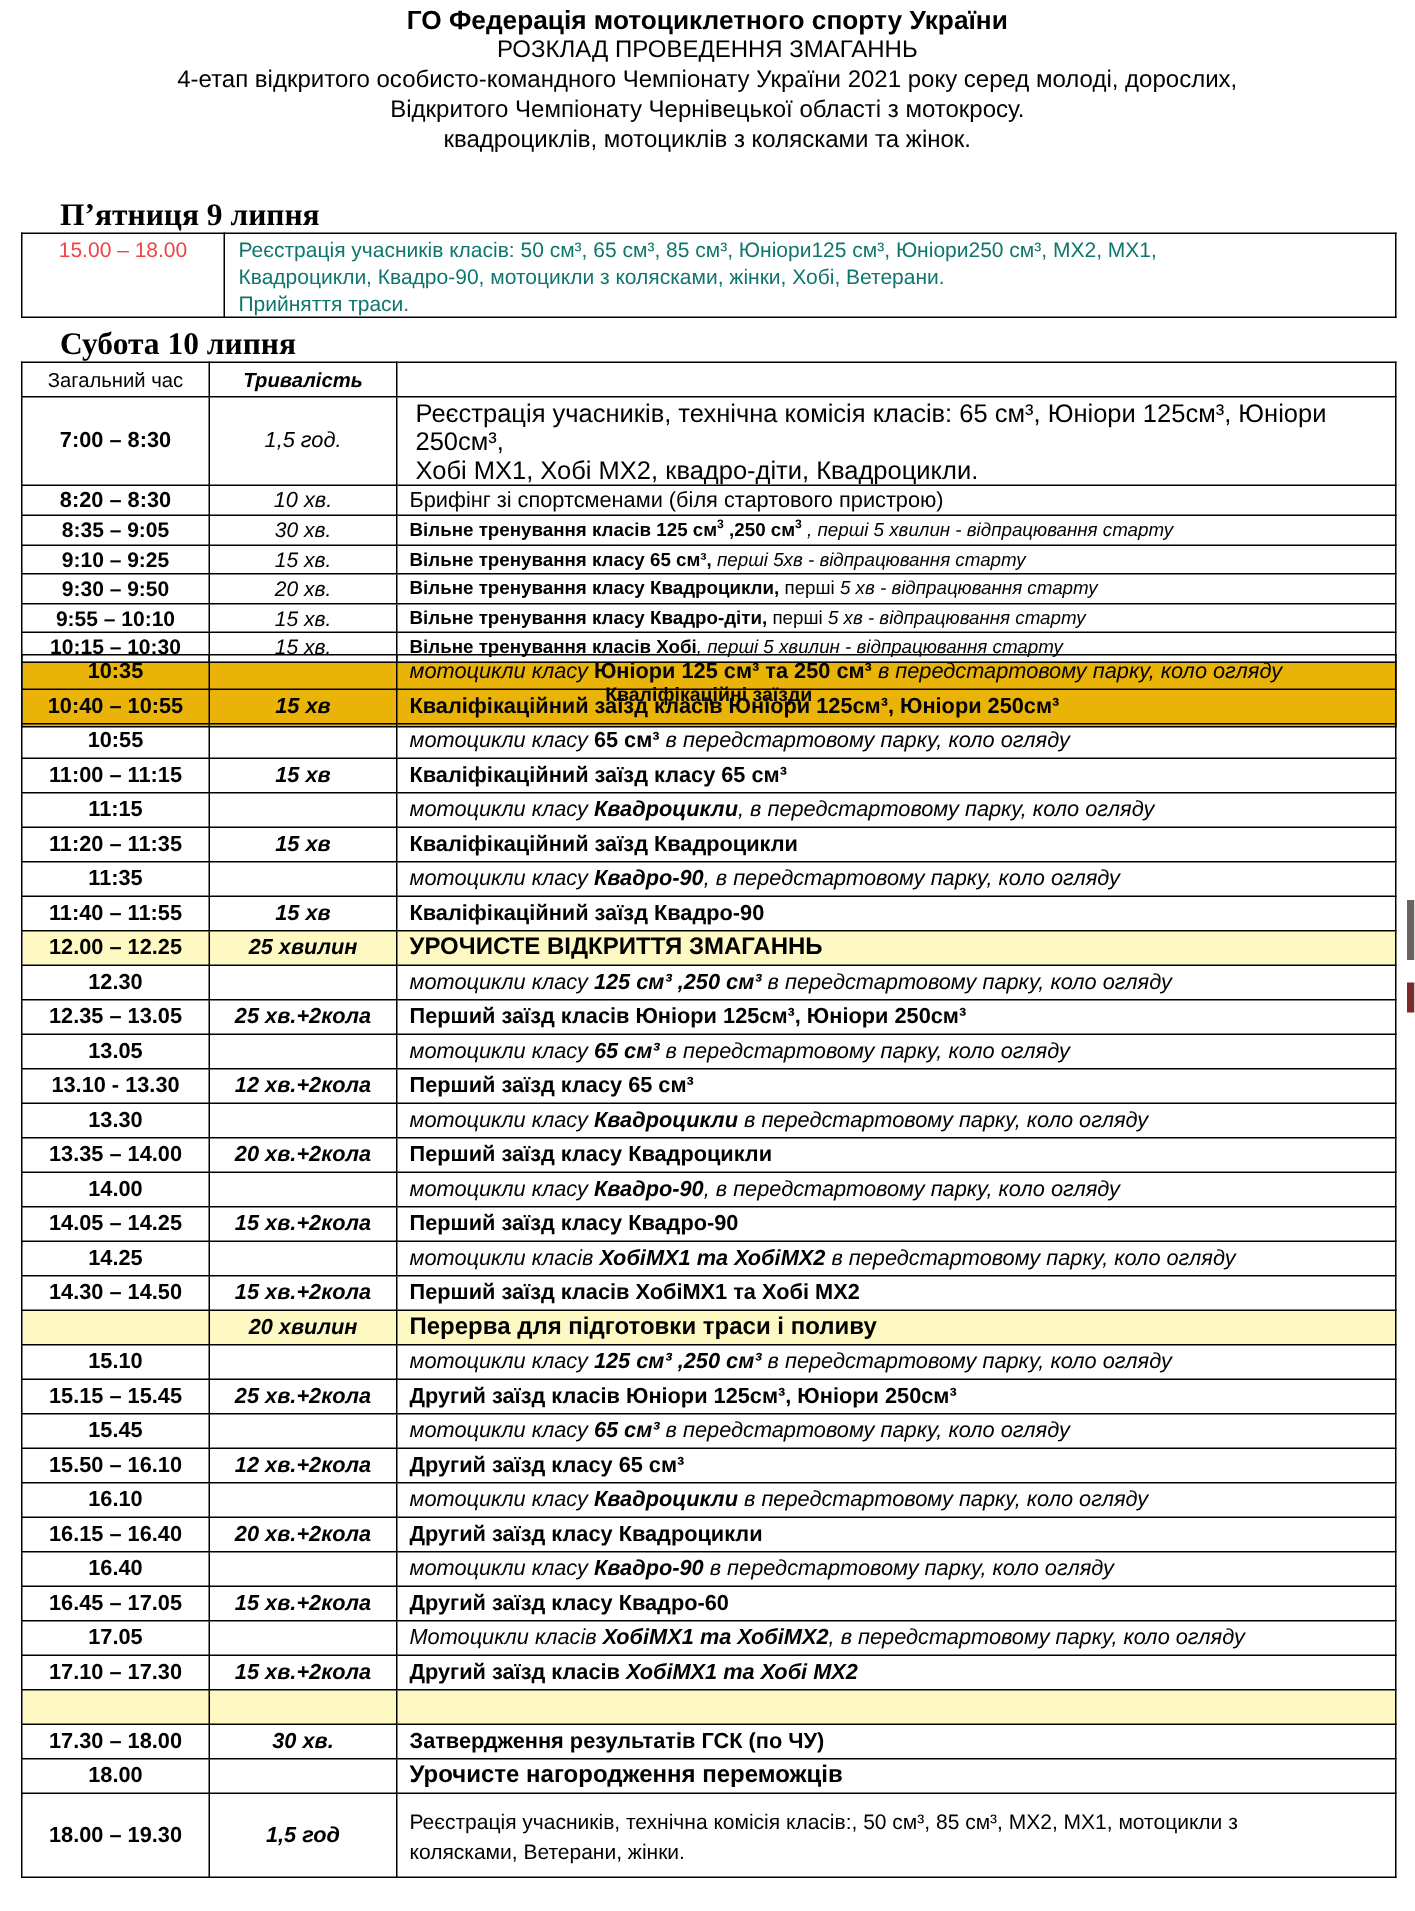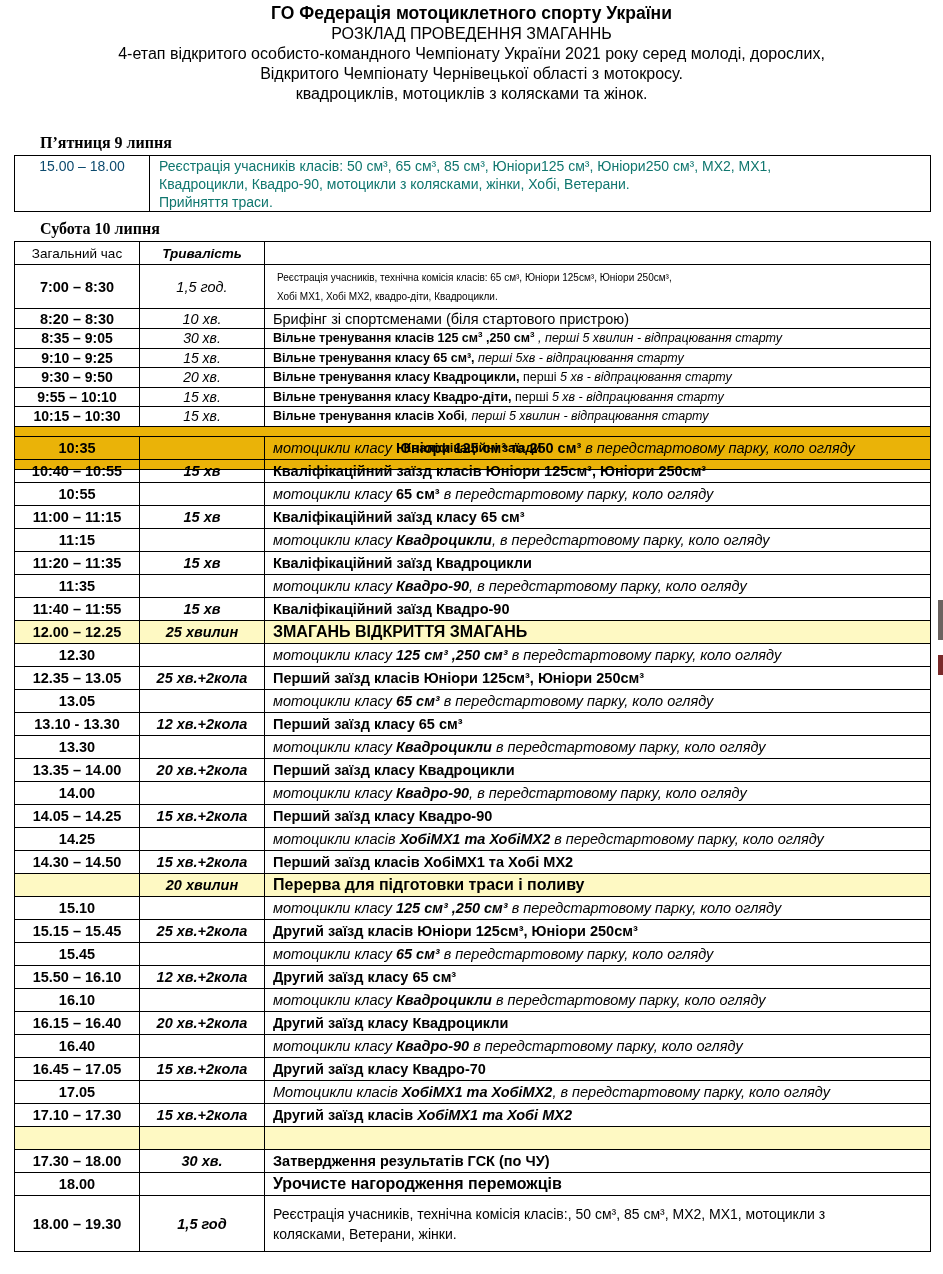--- a/index.html
+++ b/index.html
@@ -4,42 +4,42 @@
 <style>
   html, body { margin: 0; padding: 0; background: #ffffff; }
   body {
     width: 943px; height: 1274px; position: relative; overflow: hidden;
     font-family: "Liberation Sans", sans-serif; color: #000;
   }
   .header { text-align: center; padding-top: 3px; }
   .h-org { font-weight: bold; font-size: 17.5px; line-height: 21px; }
   .h-line { font-size: 16px; line-height: 20px; }
   .day-title {
-    font-family: "Liberation Serif", serif; font-weight: bold; font-size: 16px;
+    font-family: "Liberation Serif", serif; font-weight: bold; font-size: 21px;
     position: absolute; left: 40px; line-height: 22px;
   }
   table { border-collapse: collapse; position: absolute; left: 14px; width: 917px; }
   td { border: 1.5px solid #000; padding: 0 0 0 8px; vertical-align: middle; }
   .t-fri { top: 155px; }
   .t-fri td { font-size: 14px; line-height: 18px; }
-  .t-fri td.tc { width: 134px; text-align: center; vertical-align: top; padding: 1px 0 0 0; color: #0c4a6e; margin-top: 28px; }
+  .t-fri td.tc { width: 134px; text-align: center; vertical-align: top; padding: 1px 0 0 0; color: #ef4444; margin-top: 28px; }
   .t-fri td.dc { padding: 1px 8px 0 9px; color: #0f766e; }
 
   .t-sat { top: 241px; }
   .t-sat td.c1 { width: 124px; text-align: center; padding: 0; font-weight: bold; font-size: 14.5px; }
   .t-sat td.c2 { width: 124px; text-align: center; padding: 0; font-style: italic; font-size: 14.5px; }
   .t-sat td.c3 { padding-left: 8px; font-size: 14.5px; }
   .t-sat tr { height: 23px; }
   .t-sat tr.small { height: 19.5px; }
   .t-sat tr.small td.c3 { font-size: 12.5px; }
   .t-sat tr.small td.c1, .t-sat tr.small td.c2 { font-size: 14px; }
   .t-sat tr.hdr td { height: 19px; font-weight: bold; font-size: 13.5px; }
   .t-sat tr.hdr td.c1 { font-weight: normal; }
   .t-sat tr.tall { height: 44px; }
-  .t-sat tr.tall td.c3 { font-size: 10px; line-height: 19px; padding-top: 1px; padding-left: 12px; }
+  .t-sat tr.tall td.c3 { font-size: 17px; line-height: 19px; padding-top: 1px; padding-left: 12px; }
   .t-sat tr.tall2 { height: 56px; }
   .t-sat tr.tall2 td.c3 { font-size: 14px; line-height: 20px; }
   .t-sat tr.grey td { background: #fef9c3; }
   .t-sat tr.grey-section td { background: #eab308; text-align: center; font-weight: bold; font-size: 13px; height: 18px; padding: 12px; }
   .t-sat tr.big td.c3 { font-size: 16px; }
   .t-sat tr.empty td { height: 22px; }
   .b { font-weight: bold; }
   .i { font-style: italic; }
   .bi { font-weight: bold; font-style: italic; }
   .n { font-weight: normal; }
@@ -169,21 +169,21 @@
         <td class="c3"><span class="i">мотоцикли класу </span><span class="bi">Квадро-90</span><span class="i">, в передстартовому парку, коло огляду</span></td>
       </tr>
       <tr>
         <td class="c1">11:40 – 11:55</td>
         <td class="c2 b i">15 хв</td>
         <td class="c3"><span class="b">Кваліфікаційний заїзд Квадро-90</span></td>
       </tr>
       <tr class="grey big">
         <td class="c1">12.00 – 12.25</td>
         <td class="c2 b">25 хвилин</td>
-        <td class="c3"><span class="b">ЗМАГАНЬ ВІДКРИТТЯ ЗМАГАНЬ</span></td>
+        <td class="c3"><span class="b">УРОЧИСТЕ ВІДКРИТТЯ ЗМАГАННЬ</span></td>
       </tr>
       <tr>
         <td class="c1">12.30</td>
         <td class="c2 b i"></td>
         <td class="c3"><span class="i">мотоцикли класу  </span><span class="bi">125 см³ ,250 см³</span><span class="i"> в передстартовому парку, коло огляду</span></td>
       </tr>
       <tr>
         <td class="c1">12.35 – 13.05</td>
         <td class="c2 b i">25 хв.+2кола</td>
         <td class="c3"><span class="b">Перший заїзд класів Юніори 125см³, Юніори 250см³</span></td>
@@ -264,21 +264,21 @@
         <td class="c3"><span class="b">Другий заїзд класу  Квадроцикли</span></td>
       </tr>
       <tr>
         <td class="c1">16.40</td>
         <td class="c2 b i"></td>
         <td class="c3"><span class="i">мотоцикли класу </span><span class="bi">Квадро-90</span><span class="i"> в передстартовому парку, коло огляду</span></td>
       </tr>
       <tr>
         <td class="c1">16.45 – 17.05</td>
         <td class="c2 b i">15 хв.+2кола</td>
-        <td class="c3"><span class="b">Другий заїзд класу  Квадро-70</span></td>
+        <td class="c3"><span class="b">Другий заїзд класу  Квадро-60</span></td>
       </tr>
       <tr>
         <td class="c1">17.05</td>
         <td class="c2 b i"></td>
         <td class="c3"><span class="i">Мотоцикли класів </span><span class="bi">ХобіМХ1 та ХобіМХ2</span><span class="i">, в передстартовому парку, коло огляду</span></td>
       </tr>
       <tr>
         <td class="c1">17.10 – 17.30</td>
         <td class="c2 b i">15 хв.+2кола</td>
         <td class="c3"><span class="b">Другий заїзд класів </span><span class="bi">ХобіМХ1 та Хобі МХ2</span></td>

